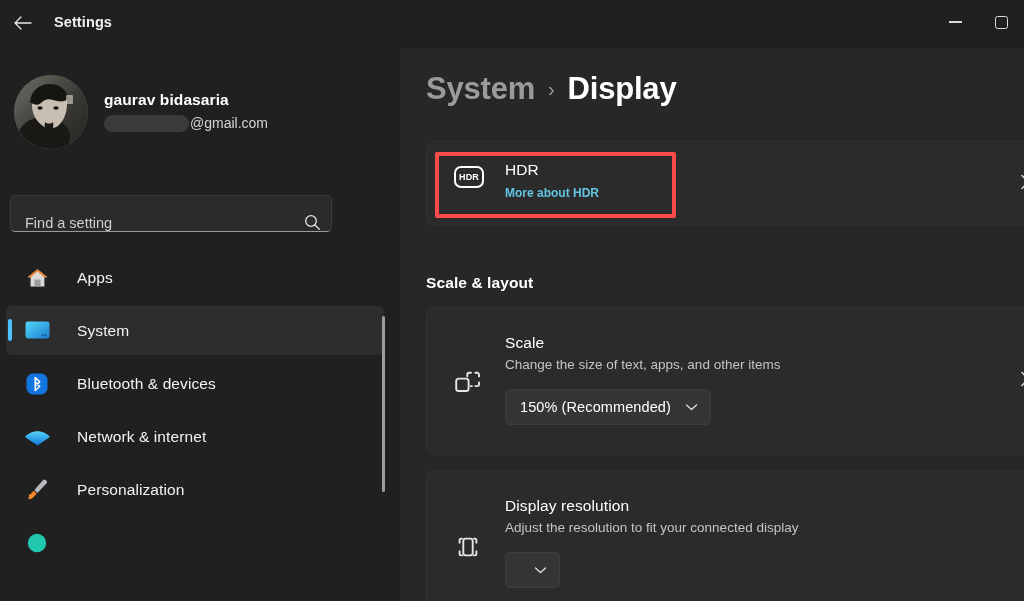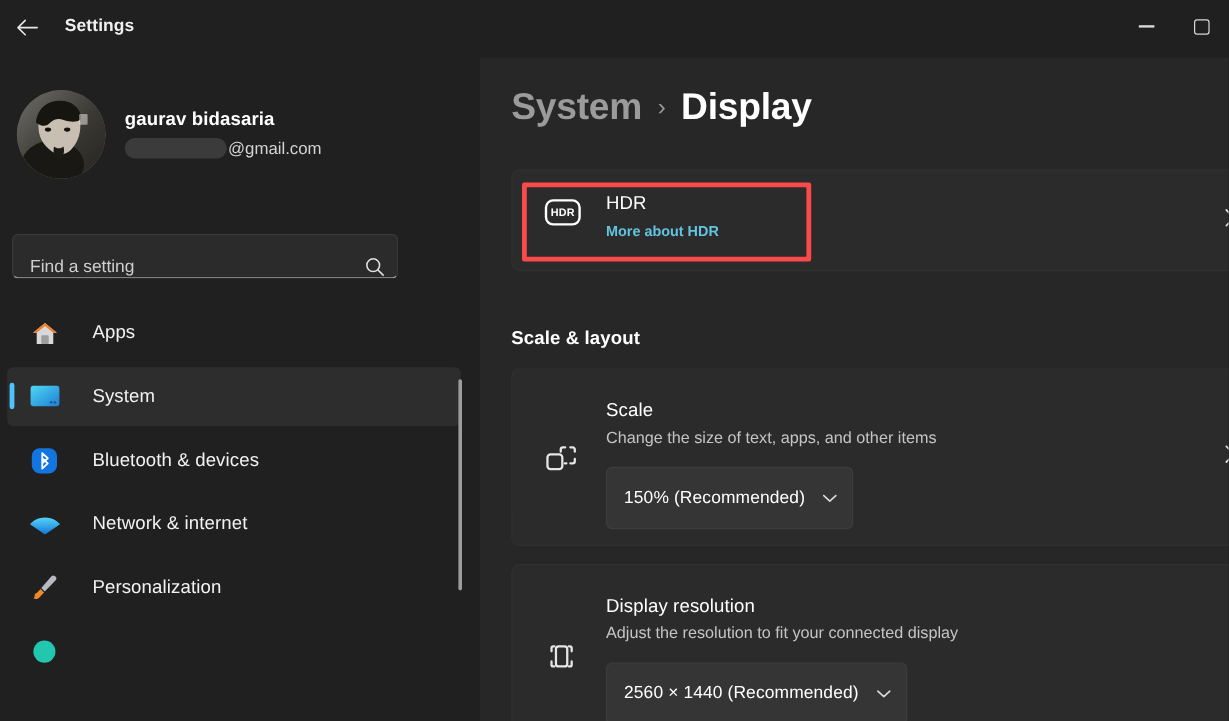--- a/index.html
+++ b/index.html
@@ -283,21 +283,21 @@
   .card-link {
     font-size: 12px;
     font-weight: 700;
     color: #62c4e0;
     line-height: 22px;
     margin-top: 1px;
   }
 
   .dropdown {
     margin-top: 14px;
-    height: 52px;
+    height: 36px;
     background: #353535;
     border: 1px solid #3d3d3d;
     border-radius: 5px;
     display: inline-flex;
     align-items: center;
     padding: 0 12px 0 14px;
   }
   .dd-value {
     font-size: 14.5px;
     color: #ffffff;
@@ -549,21 +549,20 @@
       <div class="card-icon card-icon-mid">
         <svg width="28" height="28" viewBox="0 0 28 28" fill="none">
           <rect x="9.3" y="5.6" width="9.4" height="16.8" rx="2.3" stroke="#e6e6e6" stroke-width="1.9"></rect>
           <path d="M5.6 9.8V7.1a1.5 1.5 0 011.5-1.5h.9M5.6 18.2v2.7a1.5 1.5 0 001.5 1.5h.9M22.4 9.8V7.1a1.5 1.5 0 00-1.5-1.5H20M22.4 18.2v2.7a1.5 1.5 0 01-1.5 1.5H20" stroke="#e6e6e6" stroke-width="1.9" stroke-linecap="round" stroke-linejoin="round"></path>
         </svg>
       </div>
       <div class="card-body card-body-std">
         <div class="card-title">Display resolution</div>
         <div class="card-sub">Adjust the resolution to fit your connected display</div>
         <div class="dropdown">
-          <span class="dd-value">2560 × 1440 (Recommended)</span>
           <span class="dd-chevron">
             <svg width="13" height="9" viewBox="0 0 13 9" fill="none">
               <path d="M1.5 2l5 4.6L11.5 2" stroke="#d9d9d9" stroke-width="1.4" stroke-linecap="round" stroke-linejoin="round"></path>
             </svg>
           </span>
         </div>
       </div>
     </div>
 
   </div>

